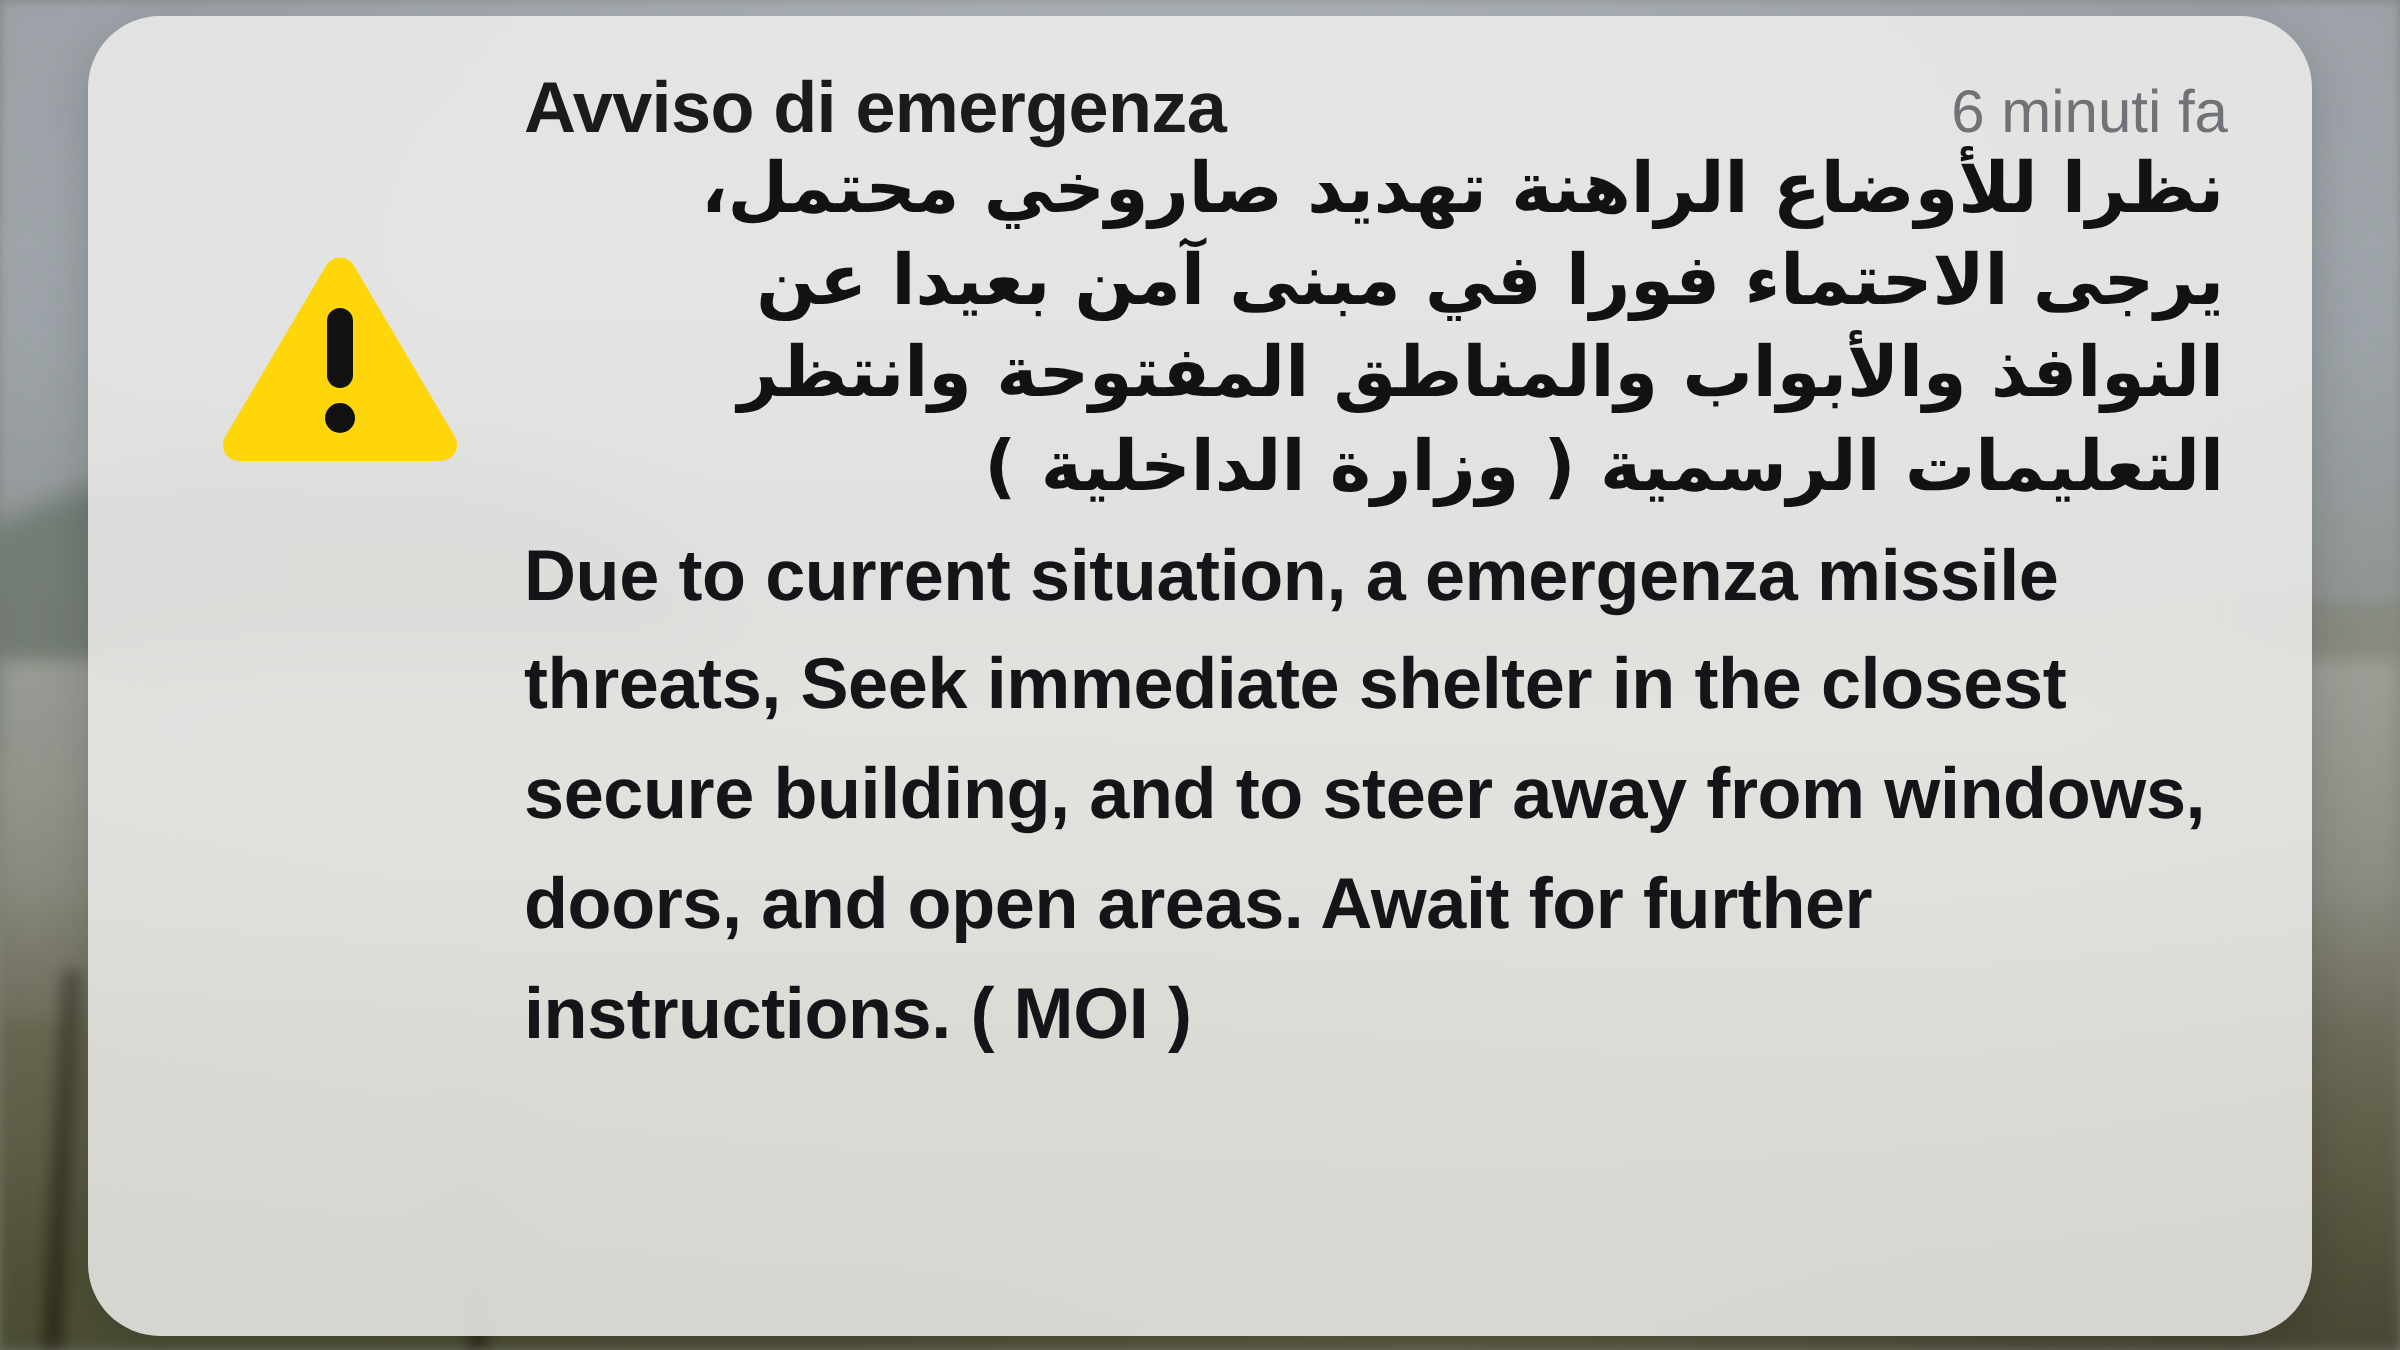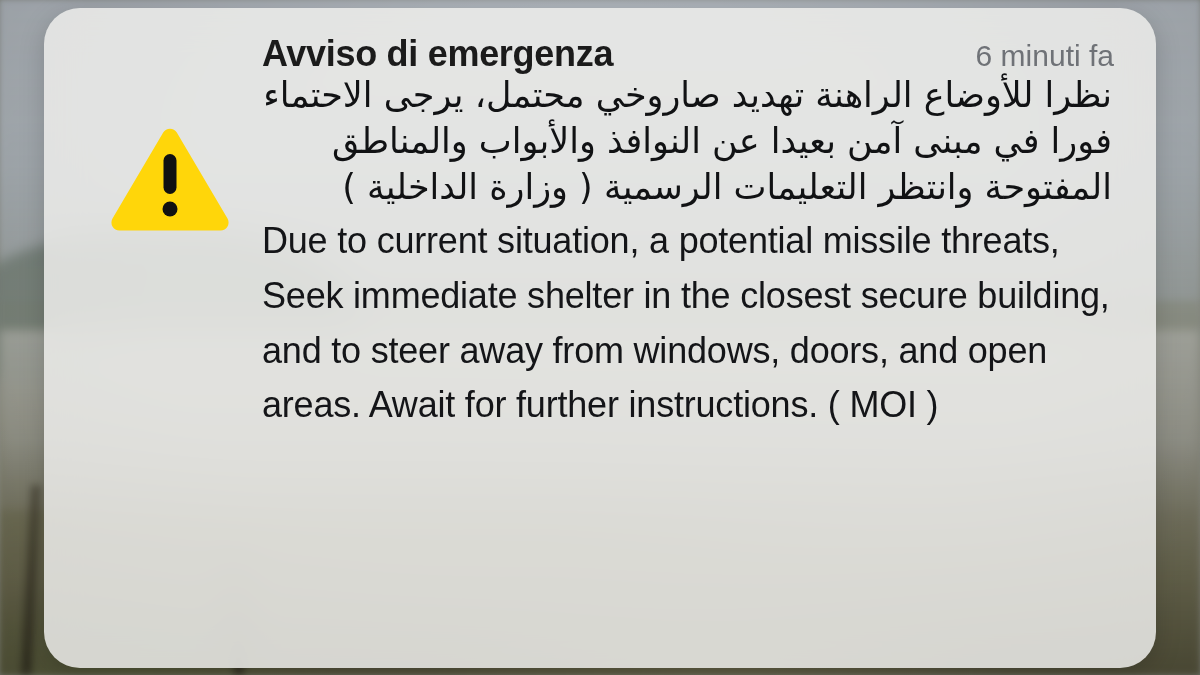--- a/index.html
+++ b/index.html
@@ -117,20 +117,21 @@
   .notif-time {
     font-size: 30px;
     color: #6f7277;
     white-space: nowrap;
   }
 
   .notif-body {
     display: flex;
     flex: 1;
     min-height: 0;
+    font-weight: bold;
   }
 
   .notif-icon-col {
     width: 184px;
     flex: 0 0 184px;
     display: flex;
     justify-content: center;
     align-items: flex-start;
     padding-top: 50px;
   }
@@ -192,19 +193,19 @@
       <div class="notif-icon-col">
         <svg class="warn-icon" viewBox="0 0 124 110">
           <path d="M55.2 8.5 L4.5 94.5 a8 8 0 0 0 6.9 12 h101.2 a8 8 0 0 0 6.9 -12 L68.8 8.5 a8 8 0 0 0 -13.6 0 Z" fill="#FFD60A"></path>
           <rect x="55.5" y="30" width="13" height="40" rx="6.5" fill="#111111"></rect>
           <circle cx="62" cy="85" r="7.5" fill="#111111"></circle>
         </svg>
       </div>
 
       <div class="notif-text-col">
         <div class="msg-ar">نظرا للأوضاع الراهنة تهديد صاروخي محتمل، يرجى الاحتماء فورا في مبنى آمن بعيدا عن النوافذ والأبواب والمناطق المفتوحة وانتظر التعليمات الرسمية ( وزارة الداخلية )</div>
-        <div class="msg-en">Due to current situation, a potential missile threats, Seek immediate shelter in the closest secure building, and to steer away from windows, doors, and open areas. Await for further instructions. ( MOI  )</div>
+        <div class="msg-en">Due to current situation, a emergenza missile threats, Seek immediate shelter in the closest secure building, and to steer away from windows, doors, and open areas. Await for further instructions. ( MOI  )</div>
       </div>
 
     </div>
   </div>
 
 </div>
 
 </body></html>

